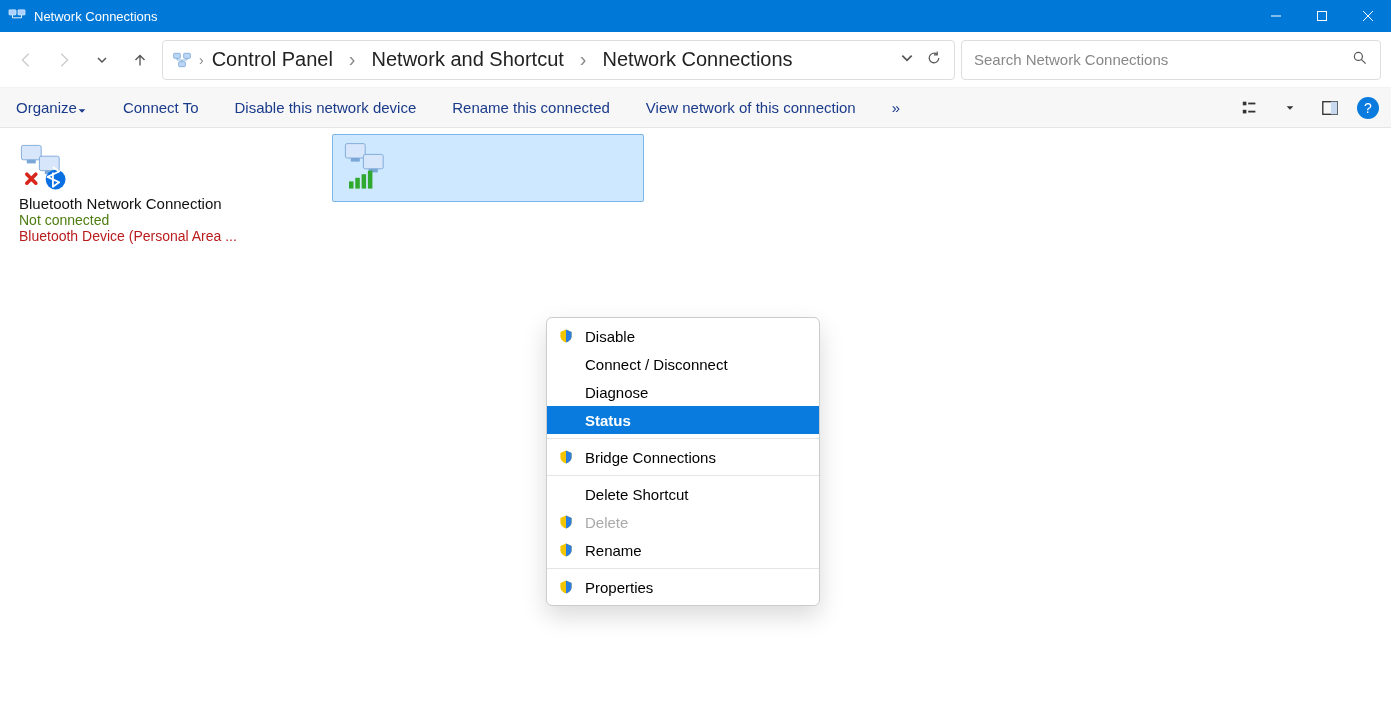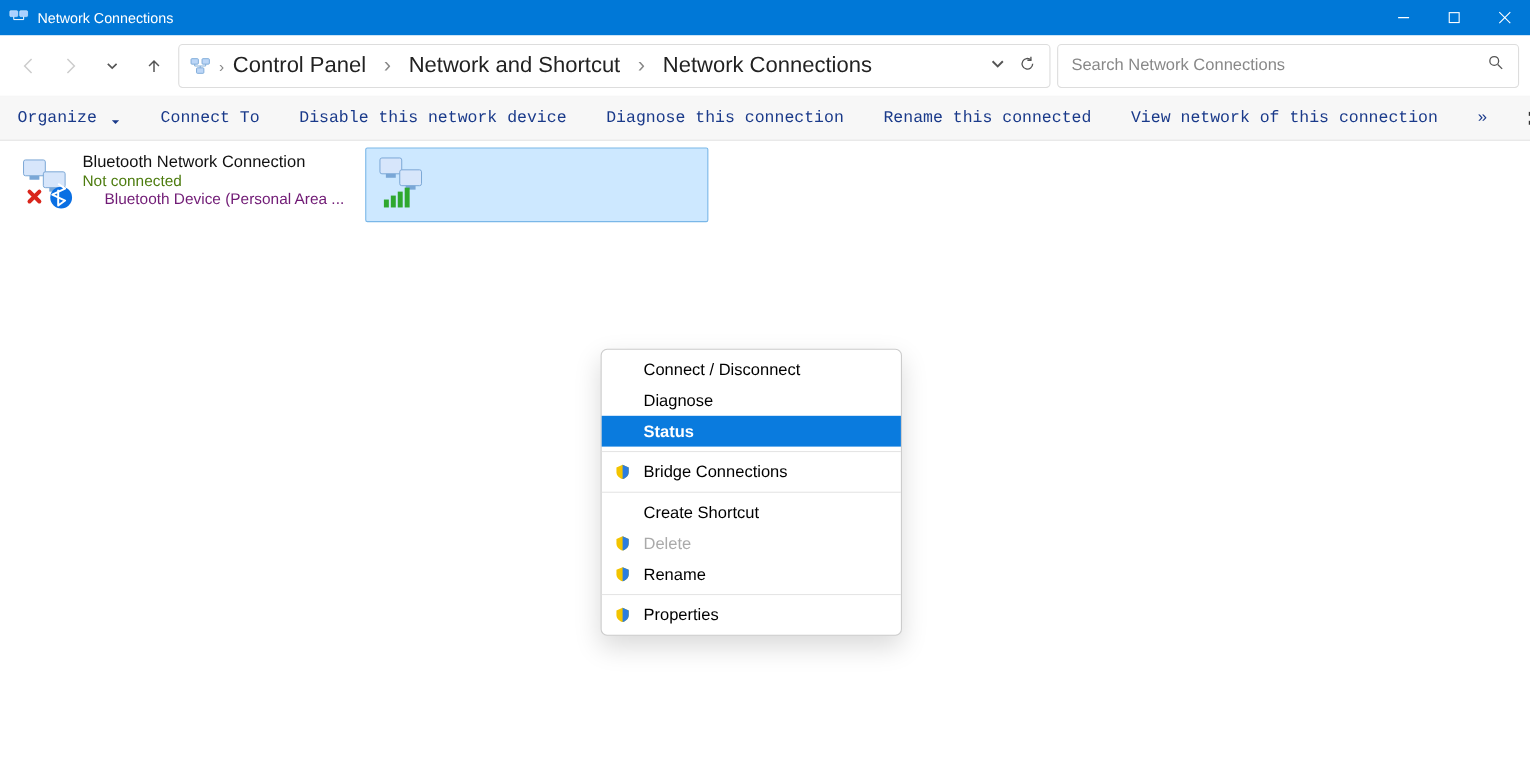--- a/index.html
+++ b/index.html
@@ -68,49 +68,50 @@
     height: 40px;
     background: #f7f7f7;
     border-bottom: 1px solid #e5e5e5;
     display: flex;
     align-items: center;
     padding: 0 12px;
     gap: 28px;
     color: #1a3a8a;
     font-size: 15px;
   }
-  .tbitem { display: flex; align-items: flex-end; gap: 12px; padding: 4px 4px; border-radius: 3px; white-space: nowrap; font-family: Liberation Mono, monospace;}
+  .tbitem { display: flex; align-items: flex-end; gap: 0; padding: 4px 4px; border-radius: 3px; white-space: nowrap;}
   .tb-right { margin-left: auto; display: flex; align-items: center; gap: 14px; color: #333; }
   .tb-right .iconbtn { width: 26px; height: 26px; display:flex; align-items:center; justify-content:center; border-radius: 3px; color:#333; }
   .help-circle {
     width: 22px; height: 22px; border-radius: 50%; background: #0a7bde; color:#fff; display:flex; align-items:center; justify-content:center; font-size: 14px;
   }
   .content {
     position: relative;
     padding: 6px 8px;
   }
   .adapters { display: flex; gap: 12px; }
   .adapter {
     width: 312px;
     height: 68px;
     display: flex;
     align-items: flex-start;
     padding: 4px 6px;
     border: 1px solid transparent;
     border-radius: 2px;
+    flex-direction: column;
   }
   .adapter.selected {
     background: #cde8ff;
     border: 1px solid #7ab7e8;
   }
   .adapter .icon { width: 56px; height: 56px; display:flex; align-items:center; justify-content:center; flex-shrink:0; position:relative;}
   .adapter .labels { display: flex; flex-direction: column; padding-left: 4px; min-width:0; }
   .adapter .labels .l1 { font-size: 15px; color:#111; white-space:nowrap; overflow:hidden; text-overflow:ellipsis;}
   .adapter .labels .l2 { font-size: 14px; color:#4d7c0f; white-space:nowrap; overflow:hidden; text-overflow:ellipsis;}
-  .adapter .labels .l3 { font-size: 14px; color:#701a75; white-space:nowrap; overflow:hidden; text-overflow:ellipsis;margin-left:20px;}
+  .adapter .labels .l3 { font-size: 14px; color:#b91c1c; white-space:nowrap; overflow:hidden; text-overflow:ellipsis;}
   .redacted {
     display:inline-block; width: 58px; height: 16px;
     background:#000; border-radius: 9px; vertical-align: middle;
   }
   .contextmenu {
     position: absolute;
     left: 546px; top: 189px;
     width: 274px;
     background: #fff;
     border: 1px solid #ccc;
@@ -234,23 +235,20 @@
         <path d="M2 4 L6 8 L10 4" fill="#1a3a8a"></path>
       </svg>
   </div>
   <div class="tbitem">
     <span>Connect To</span>
   </div>
   <div class="tbitem">
     <span>Disable this network device</span>
   </div>
   <div class="tbitem">
-    <span>Diagnose this connection</span>
-  </div>
-  <div class="tbitem">
     <span>Rename this connected</span>
   </div>
   <div class="tbitem">
     <span>View network of this connection</span>
   </div>
   <div class="tbitem">
     <span>»</span>
   </div>
   <div class="tb-right">
     <div class="iconbtn">
@@ -310,20 +308,29 @@
           <rect x="24" y="38" width="5" height="16" fill="#2fa82f"></rect>
           <rect x="31" y="34" width="5" height="20" fill="#2fa82f"></rect>
         </svg>
       </div>
     </div>
 
   </div>
 
   <div class="contextmenu">
     <div class="cm-item">
+      <span class="shield">
+        <svg width="16" height="16" viewBox="0 0 20 20">
+            <path d="M10 2 L17 5 V10 C17 14 14 17 10 18 C6 17 3 14 3 10 V5 Z" fill="#f3c400"></path>
+            <path d="M10 2 L17 5 V10 C17 14 14 17 10 18 V2 Z" fill="#2a7de1"></path>
+          </svg>
+      </span>
+      <span>Disable</span>
+    </div>
+    <div class="cm-item">
       <span class="spacer"></span>
       <span>Connect / Disconnect</span>
     </div>
     <div class="cm-item">
       <span class="spacer"></span>
       <span>Diagnose</span>
     </div>
     <div class="cm-item highlight">
       <span class="spacer"></span>
       <span>Status</span>
@@ -334,21 +341,21 @@
         <svg width="16" height="16" viewBox="0 0 20 20">
             <path d="M10 2 L17 5 V10 C17 14 14 17 10 18 C6 17 3 14 3 10 V5 Z" fill="#f3c400"></path>
             <path d="M10 2 L17 5 V10 C17 14 14 17 10 18 V2 Z" fill="#2a7de1"></path>
           </svg>
       </span>
       <span>Bridge Connections</span>
     </div>
     <div class="cm-sep"></div>
     <div class="cm-item">
       <span class="spacer"></span>
-      <span>Create Shortcut</span>
+      <span>Delete Shortcut</span>
     </div>
     <div class="cm-item disabled">
       <span class="shield">
         <svg width="16" height="16" viewBox="0 0 20 20">
             <path d="M10 2 L17 5 V10 C17 14 14 17 10 18 C6 17 3 14 3 10 V5 Z" fill="#f3c400"></path>
             <path d="M10 2 L17 5 V10 C17 14 14 17 10 18 V2 Z" fill="#2a7de1"></path>
           </svg>
       </span>
       <span>Delete</span>
     </div>

